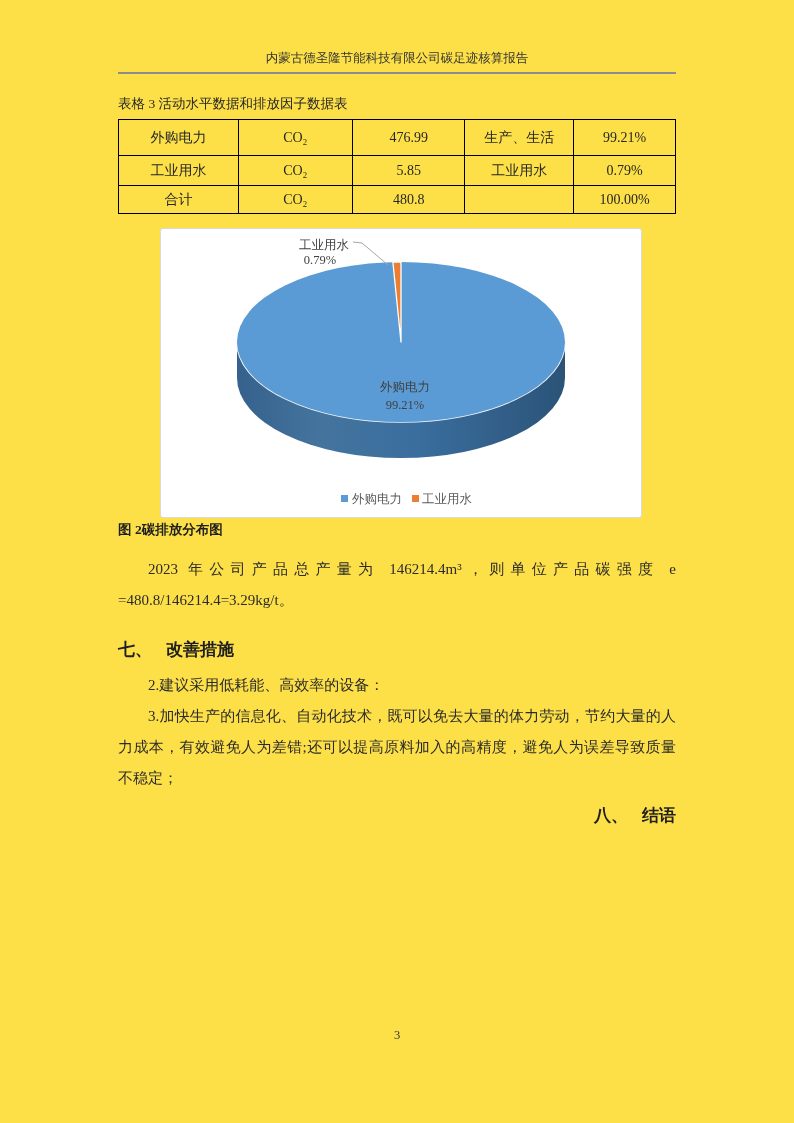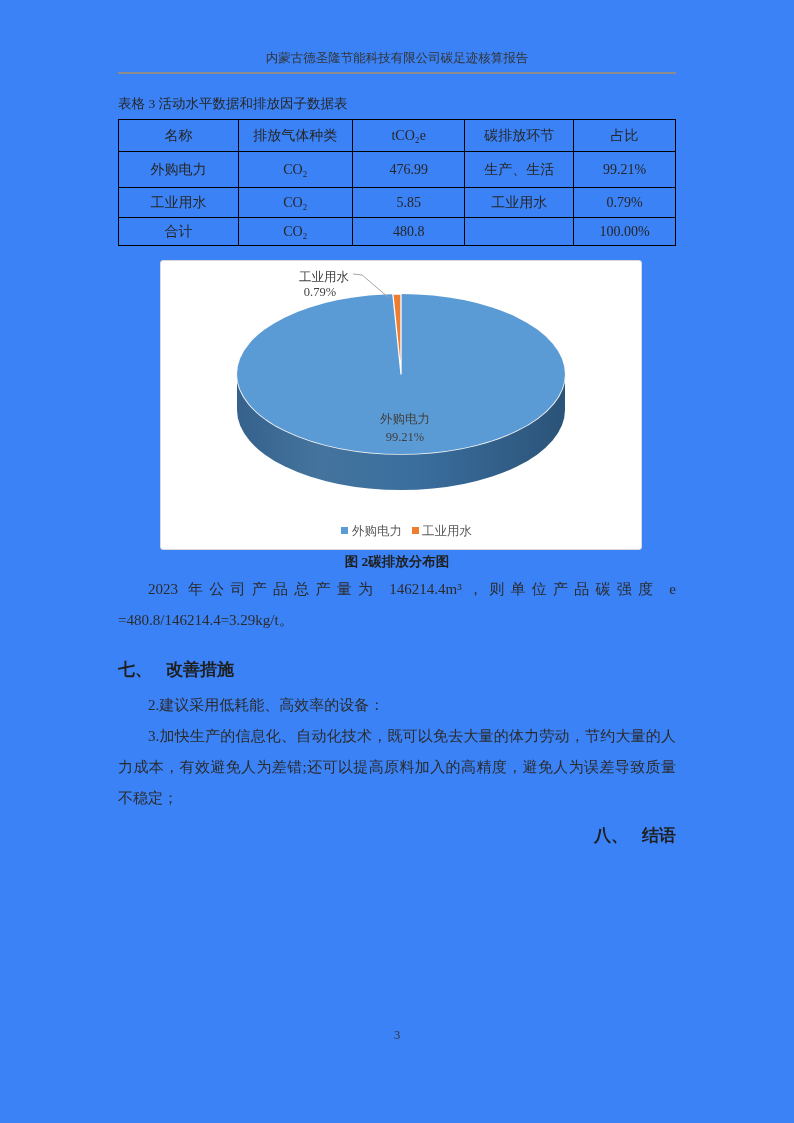--- a/index.html
+++ b/index.html
@@ -1,20 +1,20 @@
 <!DOCTYPE html>
 <html><head>
 <meta charset="utf-8">
 <style>
   html,body { margin:0; padding:0; background:#ffffff; }
   .page {
     position: relative;
     width: 794px; height: 1123px;
     margin: 0 auto;
-    background: #3b82f6;
+    background: #fde047;
     font-family: "Liberation Serif", "DejaVu Serif", serif;
     color: #2b2b2b;
     box-sizing: border-box;
     padding: 50px 118px 0 118px;
     overflow: hidden;
   }
   .doc-header {
     text-align: center;
     font-size: 12.5px;
     line-height: 16px;
@@ -53,35 +53,34 @@
     margin-left: 42px;
     width: 482px;
     height: 290px;
     border: 1px solid #d9d9d9;
     border-radius: 3px;
     box-sizing: border-box;
     background: #ffffff;
   }
   .chart-frame svg { display:block; }
   .figure-caption {
-    text-align: center;
     font-weight: bold;
     font-size: 13.5px;
     line-height: 17px;
     margin-top: 3px;
     color: #1f1f1f;
   }
   p.body-para {
     margin: 0;
     font-size: 15px;
     line-height: 31px;
     text-align: justify;
     text-indent: 2em;
   }
-  p.intro { margin-top: 4px; }
+  p.intro { margin-top: 16px; }
   .section-heading {
     margin: 22px 0 8px 0;
     font-size: 17px;
     line-height: 24px;
     font-weight: bold;
     color: #1f1f1f;
   }
   .section-heading .sec-title { margin-left: 14px; }
   .section-heading.second { margin-top: 10px; margin-bottom: 14px; text-align: right; }
   .page-number {
@@ -108,27 +107,20 @@
 
   <table class="data-table">
     <colgroup>
       <col style="width:21.5%">
         <col style="width:20.5%">
         <col style="width:20.2%">
         <col style="width:19.5%">
         <col style="width:18.3%">
     </colgroup>
     <tbody>
-      <tr class="h-row">
-        <th>名称</th>
-        <th>排放气体种类</th>
-        <th>tCO₂e</th>
-        <th>碳排放环节</th>
-        <th>占比</th>
-      </tr>
       <tr class="r-row1">
         <td>外购电力</td>
         <td>CO₂</td>
         <td>476.99</td>
         <td>生产、生活</td>
         <td>99.21%</td>
       </tr>
       <tr class="r-row2">
         <td>工业用水</td>
         <td>CO₂</td>

